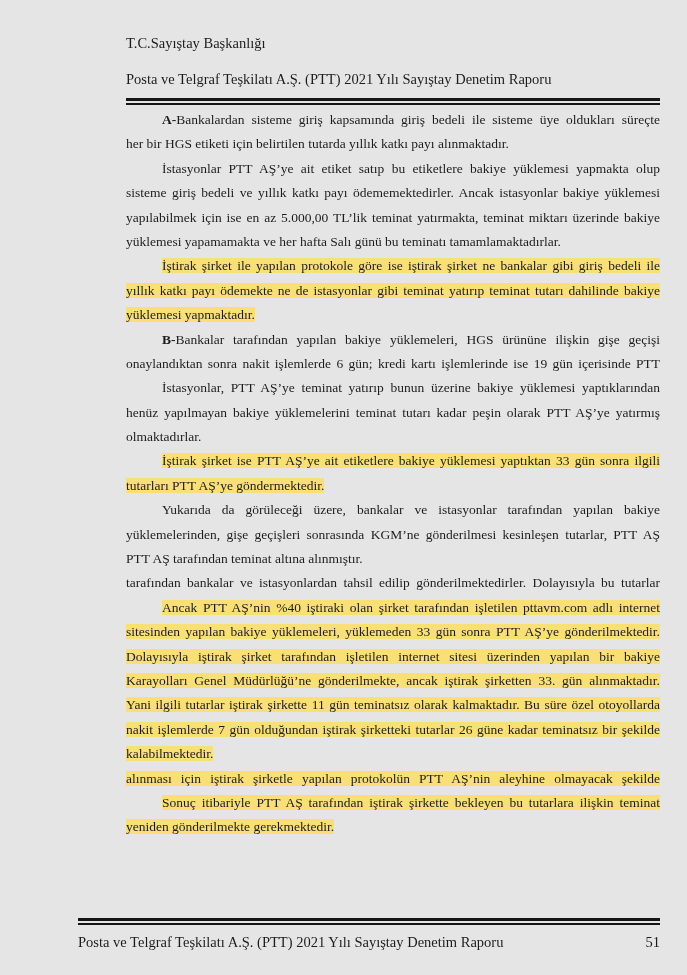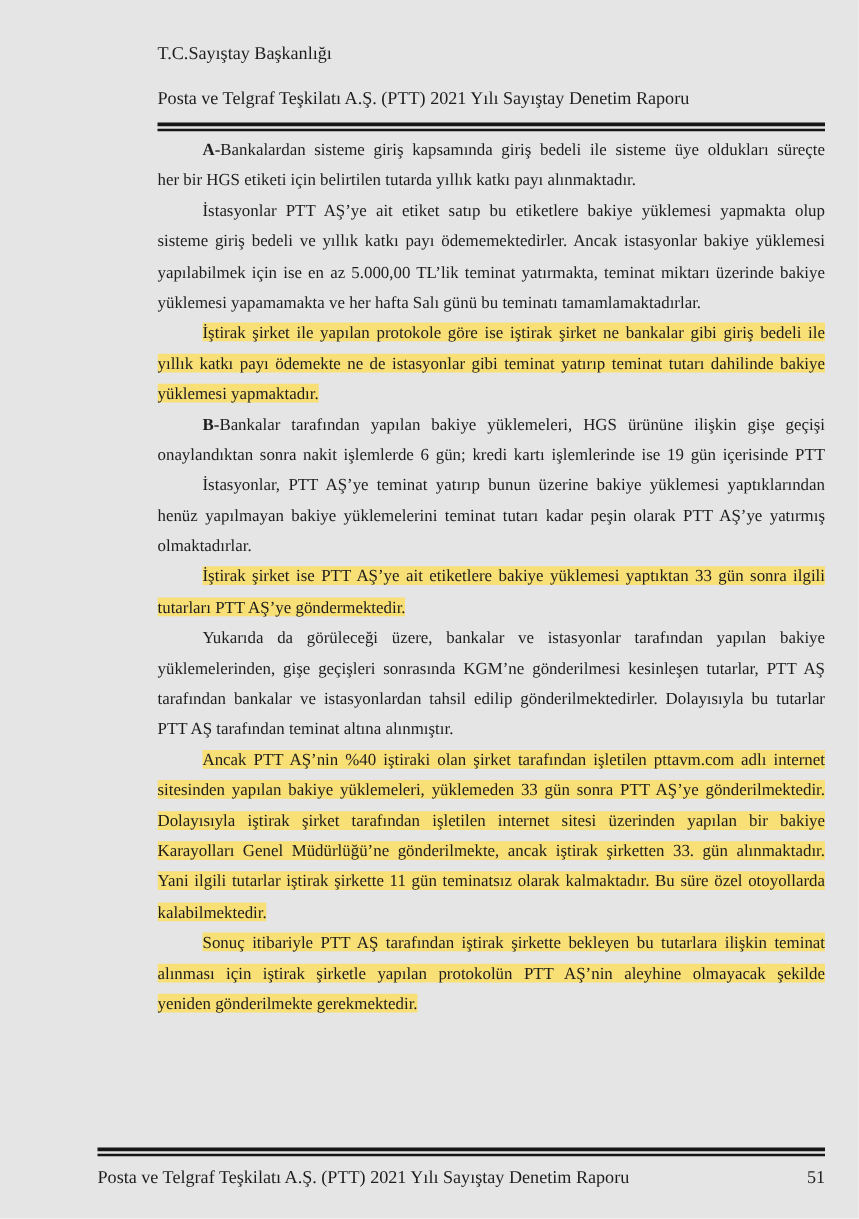--- a/index.html
+++ b/index.html
@@ -91,34 +91,35 @@
         <div class="line"><span>henüz yapılmayan bakiye yüklemelerini teminat tutarı kadar peşin olarak PTT AŞ’ye yatırmış</span></div>
         <div class="line last"><span>olmaktadırlar.</span></div>
       </div>
       <div class="para">
         <div class="line first"><span class="hl">İştirak şirket ise PTT AŞ’ye ait etiketlere bakiye yüklemesi yaptıktan 33 gün sonra ilgili</span></div>
         <div class="line last"><span class="hl">tutarları PTT AŞ’ye göndermektedir.</span></div>
       </div>
       <div class="para">
         <div class="line first"><span>Yukarıda da görüleceği üzere, bankalar ve istasyonlar tarafından yapılan bakiye</span></div>
         <div class="line"><span>yüklemelerinden, gişe geçişleri sonrasında KGM’ne gönderilmesi kesinleşen tutarlar, PTT AŞ</span></div>
+        <div class="line last"><span>PTT AŞ tarafından teminat altına alınmıştır.</span></div>
         <div class="line"><span>tarafından bankalar ve istasyonlardan tahsil edilip gönderilmektedirler. Dolayısıyla bu tutarlar</span></div>
-        <div class="line last"><span>PTT AŞ tarafından teminat altına alınmıştır.</span></div>
       </div>
       <div class="para">
         <div class="line first"><span class="hl">Ancak PTT AŞ’nin %40 iştiraki olan şirket tarafından işletilen pttavm.com adlı internet</span></div>
         <div class="line"><span class="hl">sitesinden yapılan bakiye yüklemeleri, yüklemeden 33 gün sonra PTT AŞ’ye gönderilmektedir.</span></div>
         <div class="line"><span class="hl">Dolayısıyla iştirak şirket tarafından işletilen internet sitesi üzerinden yapılan bir bakiye</span></div>
         <div class="line"><span class="hl">Karayolları Genel Müdürlüğü’ne gönderilmekte, ancak iştirak şirketten 33. gün alınmaktadır.</span></div>
         <div class="line"><span class="hl">Yani ilgili tutarlar iştirak şirkette 11 gün teminatsız olarak kalmaktadır. Bu süre özel otoyollarda</span></div>
+        <div class="line"><span class="hl">nakit işlemlerde 7 gün olduğundan iştirak şirketteki tutarlar 26 güne kadar teminatsız bir şekilde</span></div>
         <div class="line last"><span class="hl">kalabilmektedir.</span></div>
       </div>
       <div class="para">
+        <div class="line"><span class="hl">alınması için iştirak şirketle yapılan protokolün PTT AŞ’nin aleyhine olmayacak şekilde</span></div>
         <div class="line first"><span class="hl">Sonuç itibariyle PTT AŞ tarafından iştirak şirkette bekleyen bu tutarlara ilişkin teminat</span></div>
-        <div class="line"><span class="hl">alınması için iştirak şirketle yapılan protokolün PTT AŞ’nin aleyhine olmayacak şekilde</span></div>
         <div class="line last"><span class="hl">yeniden gönderilmekte gerekmektedir.</span></div>
       </div>
     </div>
 
   <div class="footer">
     <div class="footer-rule"></div>
     <div class="footer-row">
       <span>Posta ve Telgraf Teşkilatı A.Ş. (PTT) 2021 Yılı Sayıştay Denetim Raporu</span>
       <span>51</span>
     </div>

